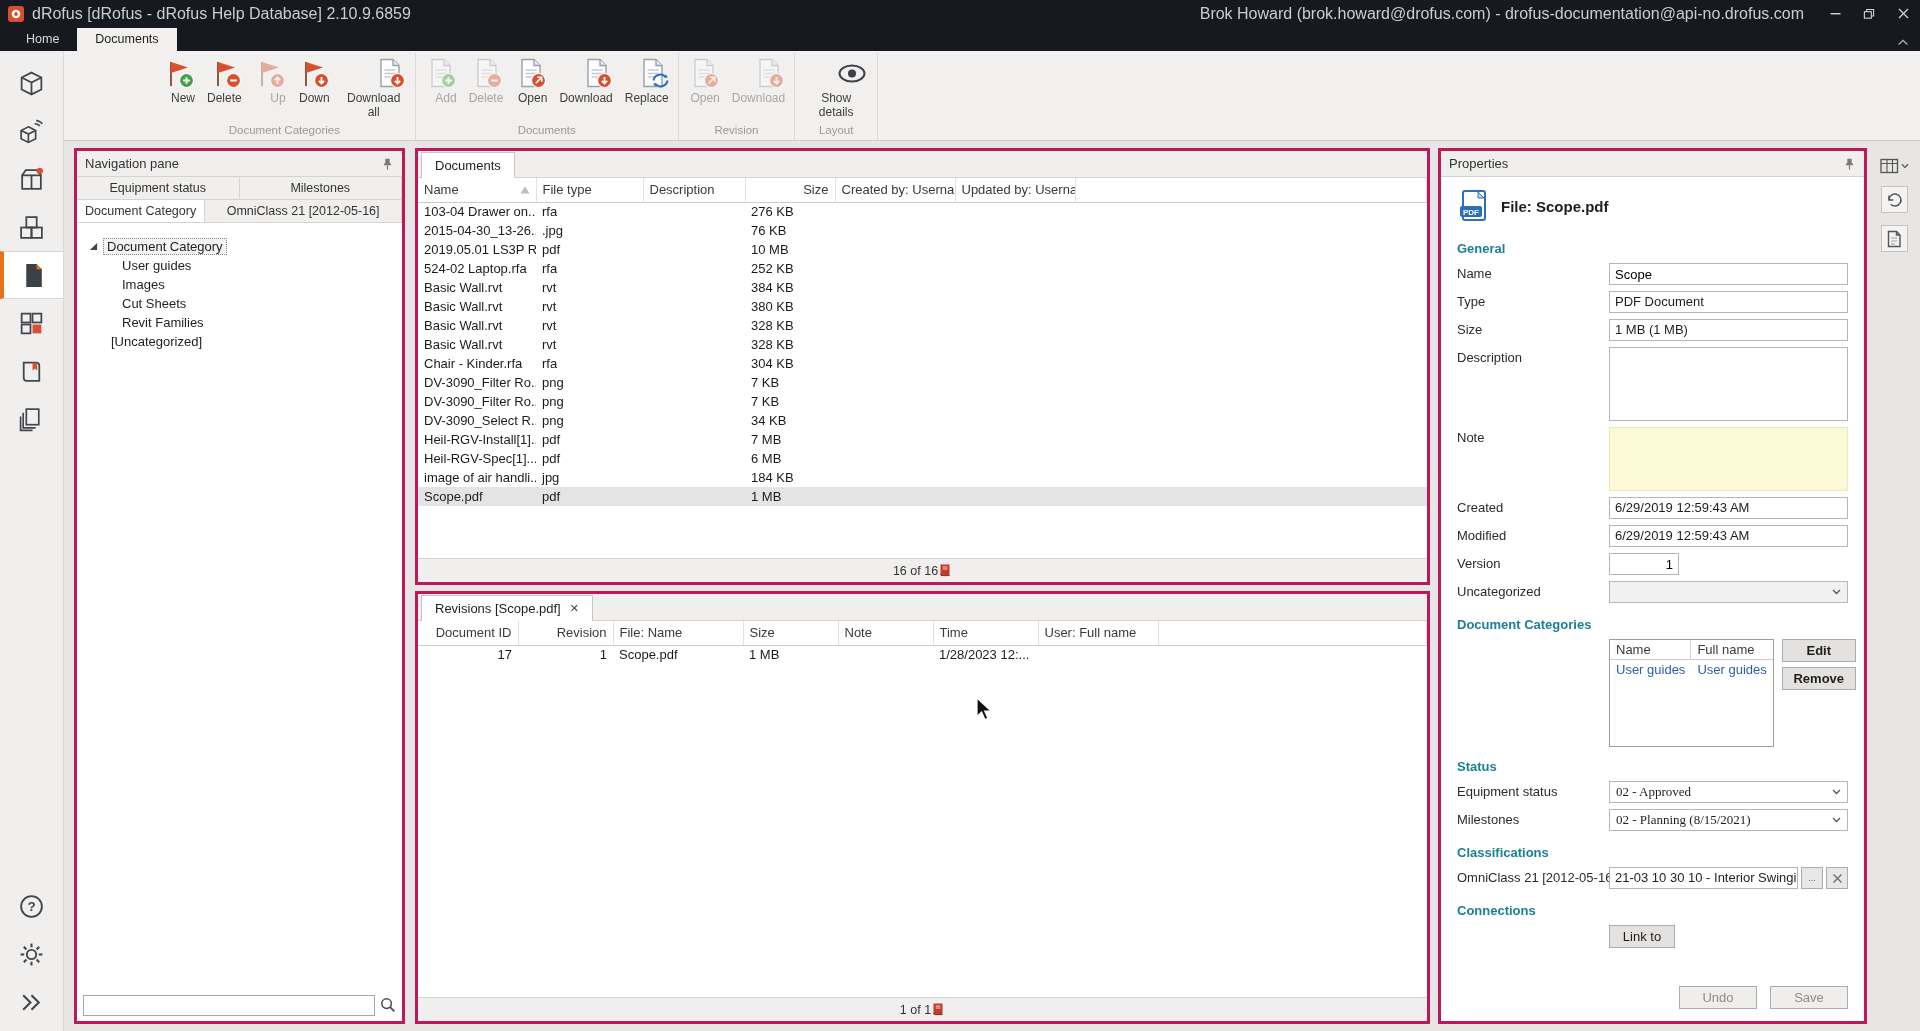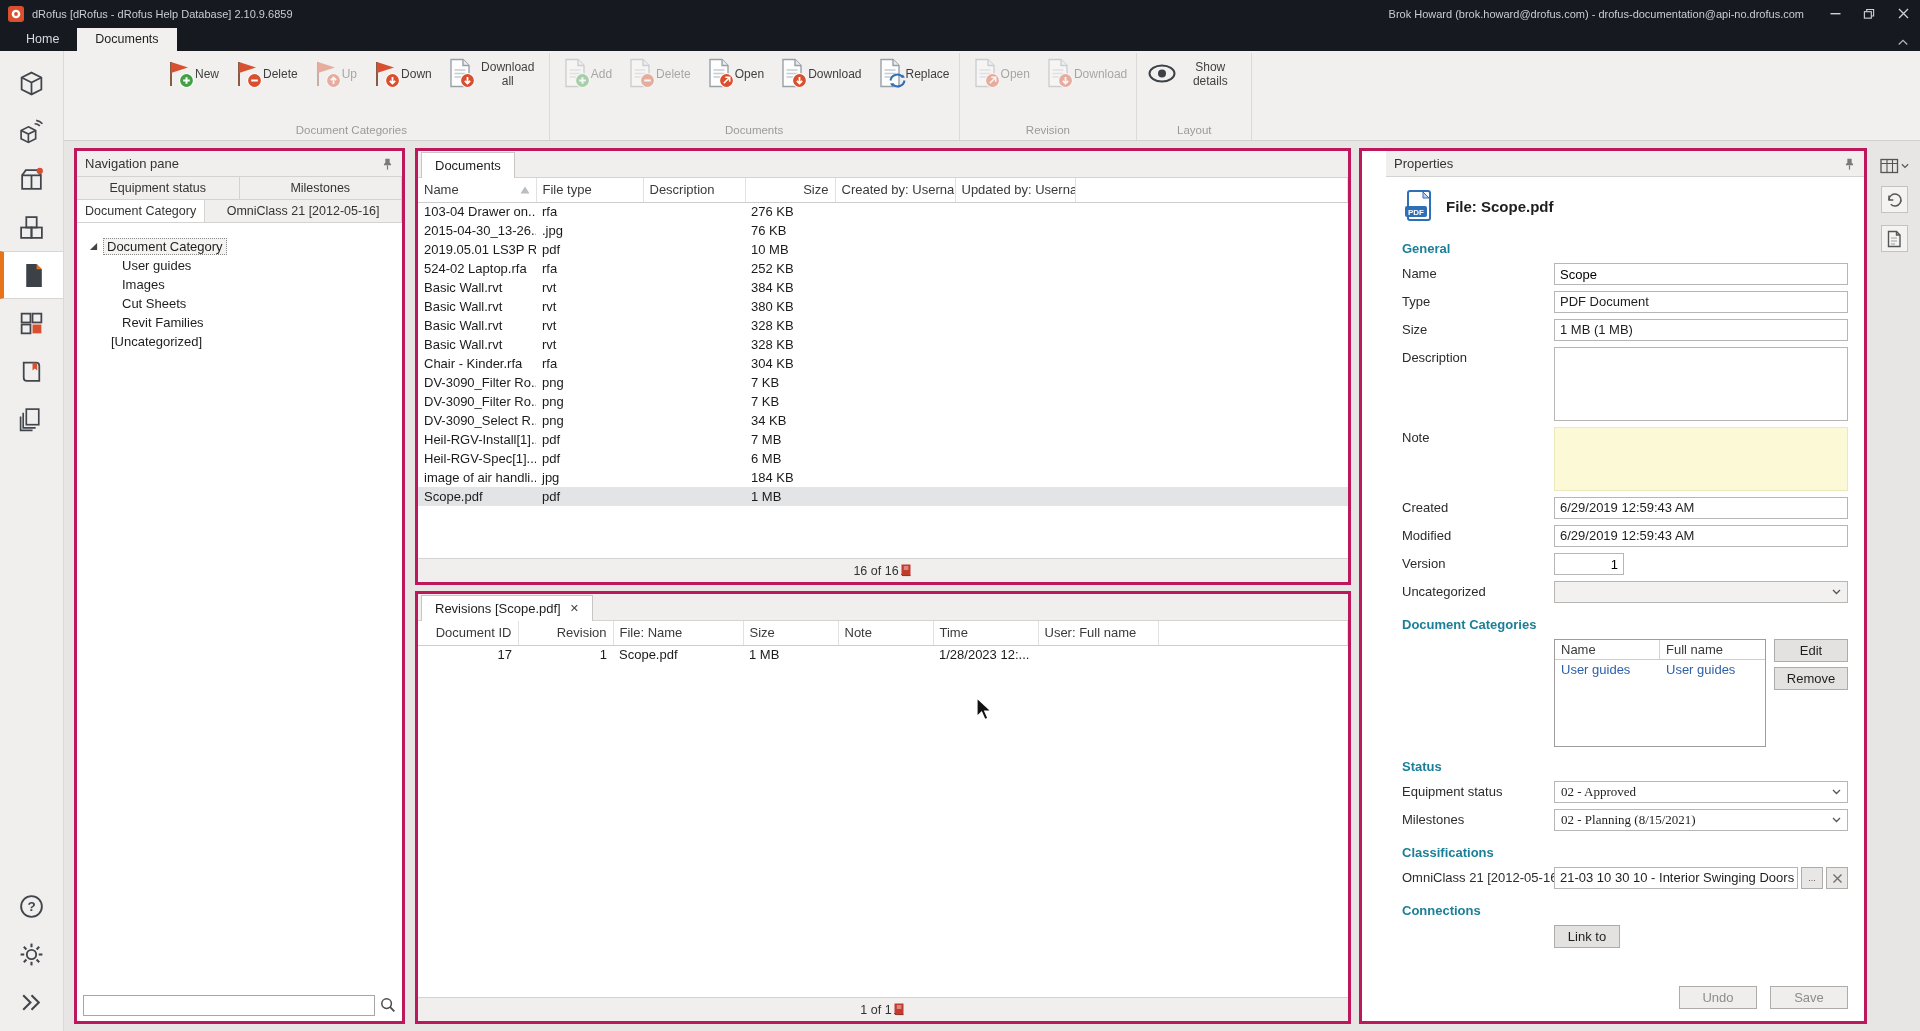--- a/index.html
+++ b/index.html
@@ -2,21 +2,21 @@
 <html><head>
 <meta charset="utf-8">
 <style>
   html,body{margin:0;padding:0;width:1920px;height:1031px;overflow:hidden;background:#e8e6e4;}
   *{box-sizing:border-box;}
   .app{position:relative;width:1920px;height:1031px;display:flex;flex-direction:column;font-family:"Liberation Sans","DejaVu Sans",sans-serif;font-size:13px;color:#1e1e1e;}
   .flex1{flex:1;}
   .icon{display:inline-flex;align-items:center;justify-content:center;}
 
   
-  .titlebar{height:27px;background:#16191f;display:flex;align-items:center;color:#c9cdd3;font-size:11px;padding-left:8px;flex:none;}
+  .titlebar{height:27px;background:#16191f;display:flex;align-items:center;color:#c9cdd3;font-size:16px;padding-left:8px;flex:none;}
   .logo{margin-right:8px;display:inline-flex;}
   .wtitle{white-space:nowrap;}
   .userinfo{white-space:nowrap;margin-right:14px;}
   .winbtn{width:34px;height:27px;display:inline-flex;align-items:center;justify-content:center;}
   .tabrow{height:24px;background:#16191f;display:flex;align-items:flex-end;flex:none;padding-left:8px;}
   .menu-tab{padding:4px 18px 5px;color:#d7dade;font-size:12.5px;white-space:nowrap;}
   .menu-tab.active{background:#f1f0ef;color:#1e1e1e;}
   .collapse{width:34px;display:inline-flex;align-items:center;justify-content:center;padding-bottom:5px;}
 
   
@@ -24,21 +24,21 @@
   .iconstrip{width:64px;background:#f0efee;border-right:1px solid #dbd9d7;display:flex;flex-direction:column;padding-top:8px;flex:none;}
   .strip-item{height:48px;display:flex;align-items:center;justify-content:center;flex:none;}
   .strip-item.active{background:#ffffff;border-left:4px solid #e8731a;border-top:1px solid #d8d6d4;border-bottom:1px solid #d8d6d4;}
   .strip-bottom{margin-top:auto;display:flex;flex-direction:column;gap:18px;align-items:center;padding-bottom:12px;}
   .rightcol{flex:1;display:flex;flex-direction:column;min-width:0;}
 
   
   .ribbon{height:90px;background:#f1f0ef;border-bottom:1px solid #d2d0ce;display:flex;align-items:stretch;padding:2px 4px 0 90px;flex:none;}
   .rgroup{display:flex;flex-direction:column;justify-content:space-between;border-right:1px solid #dcdad8;padding:0 3px;}
   .rbtns{display:flex;align-items:flex-start;}
-  .rbtn{display:flex;align-items:center;padding:4px 6px 2px;min-width:42px;}
+  .rbtn{display:flex;flex-direction:column;align-items:flex-end;padding:4px 6px 2px;min-width:42px;}
   .rbtn .icon{width:32px;height:32px;}
   .rbtn.disabled{opacity:.42;}
   .rlabel{font-size:12px;color:#3f3f3f;text-align:center;line-height:1.15;margin-top:3px;max-width:64px;}
   .rglabel{font-size:11.5px;color:#9c9a98;text-align:center;padding:1px 8px 4px;white-space:nowrap;}
 
   
   .content{flex:1;display:flex;min-height:0;padding:7px 5px 7px 0;background:#e8e6e4;}
   .panel{background:#fff;border:3px solid #be185d;display:flex;flex-direction:column;min-height:0;}
   .panel-header{height:26px;background:#f0efee;border-bottom:1px solid #d5d3d1;display:flex;align-items:center;justify-content:space-between;padding:0 8px;color:#333;flex:none;}
 
@@ -70,41 +70,41 @@
   .grid{width:100%;border-collapse:collapse;table-layout:fixed;font-size:13px;}
   .grid th{font-weight:normal;text-align:left;padding:3px 6px;border-right:1px solid #e3e1df;border-bottom:1px solid #cfcdcb;height:24px;white-space:nowrap;overflow:hidden;color:#3a3a3a;background:#fff;}
   .grid td{padding:0 6px;height:19px;white-space:nowrap;overflow:hidden;color:#1b1b1b;}
   .grid tr.selected td{background:#e2e4e6;}
   .docs-table th.c3{text-align:right;}
   .rev-table th.c0,.rev-table td.c0,.rev-table th.c1,.rev-table td.c1{text-align:right;}
   .th-name{display:flex;justify-content:space-between;align-items:center;}
   .statusbar{margin-top:auto;height:24px;background:#f0efee;border-top:1px solid #d5d3d1;display:flex;align-items:center;justify-content:center;padding:0 6px;font-size:12.5px;color:#333;flex:none;}
 
   
-  .props{width:508px;margin-right:6px;flex:none;padding-left:24px;}
+  .props{width:429px;margin-right:6px;flex:none;}
   .props-body{flex:1;padding:8px 16px 12px;display:flex;flex-direction:column;overflow:hidden;}
   .file-header{display:flex;align-items:center;gap:10px;margin:4px 0 10px;flex:none;}
   .file-title{font-size:15px;font-weight:bold;}
   .sec-heading{color:#1a7f97;font-weight:bold;font-size:13px;margin:8px 0 7px;flex:none;}
   .prow{display:flex;align-items:flex-start;margin-bottom:6px;flex:none;}
   .plabel{width:152px;flex:none;padding-top:3px;font-size:13px;color:#2b2b2b;white-space:nowrap;overflow:hidden;}
   .tbox{height:22px;border:1px solid #b8b6b4;background:#fff;font:13px "Liberation Sans",sans-serif;padding:2px 5px;flex:1;min-width:0;outline:none;white-space:nowrap;overflow:hidden;}
   .tbox.area{height:74px;}
   .tbox.note{height:64px;background:#fcf9d6;border-color:#ecE8bc;}
   .tbox.version{flex:none;width:70px;text-align:right;}
   .selbox{display:flex;align-items:center;justify-content:space-between;border:1px solid #b8b6b4;height:22px;padding:0 6px;background:#fff;flex:1;min-width:0;font-family:Liberation Serif, serif;}
   .selbox.dis{background:#f2f1f0;}
   .dc-wrap{display:flex;margin-left:152px;gap:8px;margin-bottom:4px;flex:none;}
   .dc-table{width:268px;height:108px;border:1px solid #9f9d9b;font-size:13px;display:flex;flex-direction:column;background:#fff;}
   .dc-head{display:flex;border-bottom:1px solid #cfcdcb;flex:none;}
   .dc-head span{width:50%;padding:2px 6px;border-right:1px solid #d5d3d1;color:#3a3a3a;}
   .dc-head span:last-child{border-right:none;}
   .dc-row{display:flex;flex:none;}
   .dc-row span{width:50%;padding:2px 6px;color:#2d5fa8;white-space:nowrap;overflow:hidden;}
-  .dc-btns{display:flex;flex-direction:column;gap:5px;}
+  .dc-btns{display:flex;flex-direction:column;gap:5px;font-weight:bold;}
   .btn{height:23px;min-width:74px;background:#e4e2e0;border:1px solid #aeacaa;font-size:13px;display:flex;align-items:center;justify-content:center;padding:0 10px;white-space:nowrap;}
   .btn.muted{color:#8f8d8b;background:#efeeec;min-width:78px;}
   .btn.linkto{min-width:66px;flex:none;}
   .sqbtn{width:22px;height:22px;border:1px solid #aeacaa;background:#e9e7e5;display:flex;align-items:center;justify-content:center;margin-left:3px;flex:none;font-size:9px;color:#555;}
   .props-footer{margin-top:auto;display:flex;justify-content:flex-end;gap:13px;padding-top:8px;flex:none;}
 
   
   .rightstrip{width:42px;display:flex;flex-direction:column;align-items:center;padding-top:10px;gap:12px;flex:none;}
   .rsbtn{display:flex;align-items:center;justify-content:center;gap:2px;}
   .rsbtn.boxed{width:27px;height:27px;border:1px solid #c5c3c1;background:#f4f3f2;}

